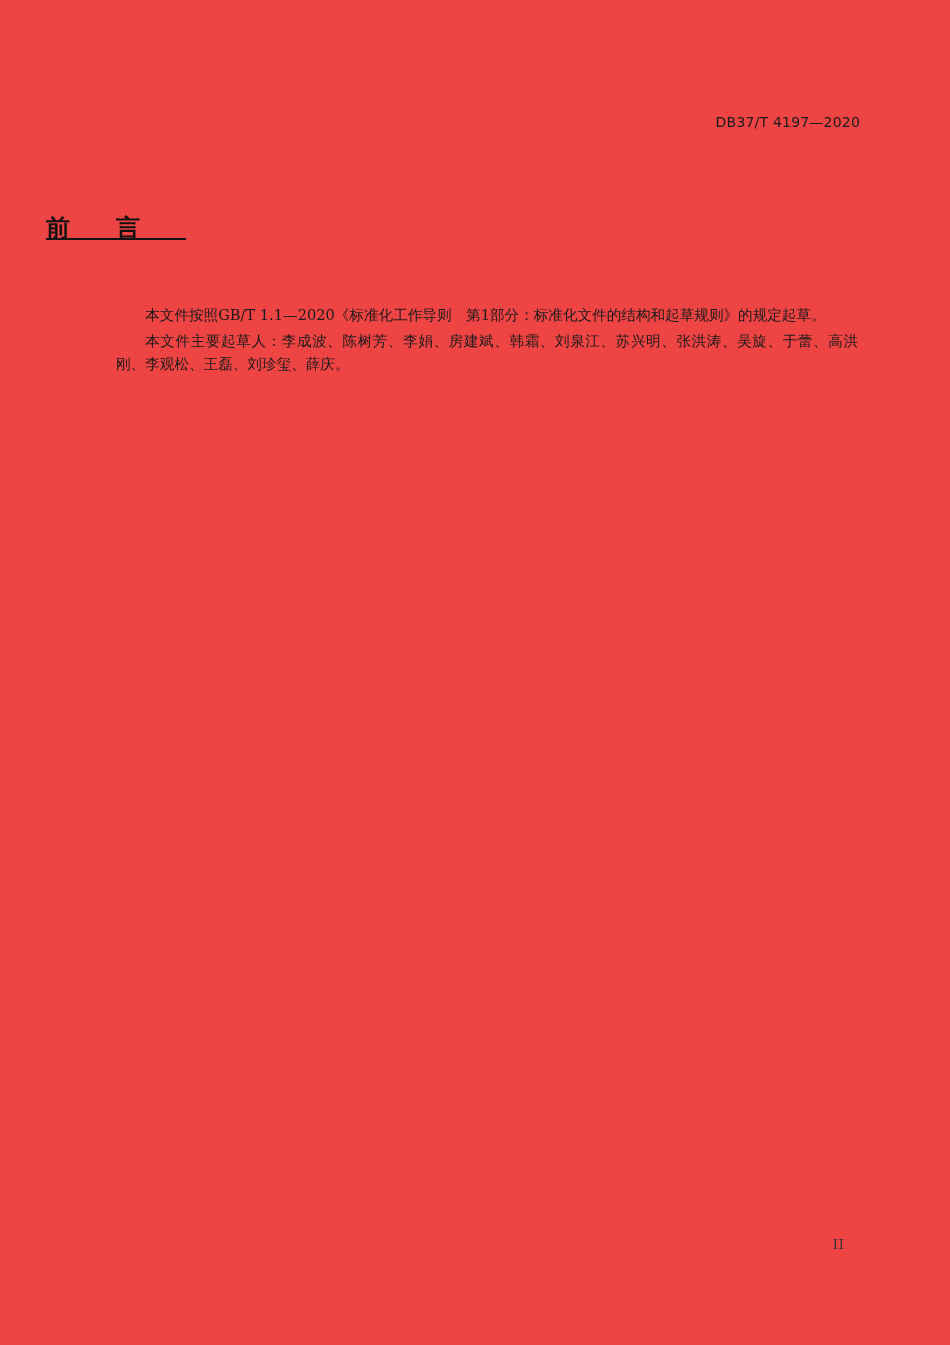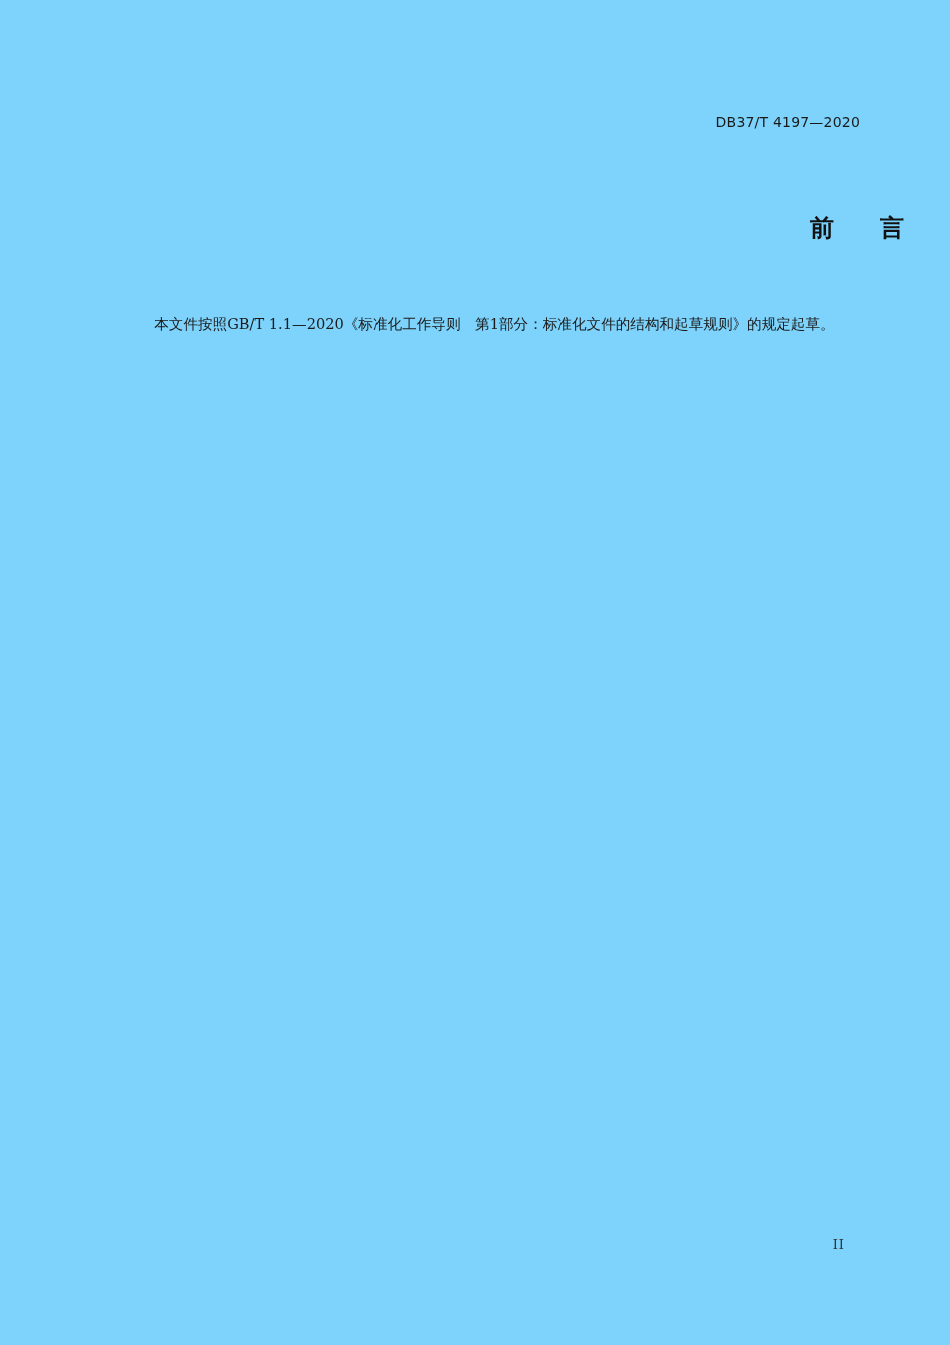--- a/index.html
+++ b/index.html
@@ -14,55 +14,56 @@
       overflow: hidden;
       color: #1a1a1a;
       font-family: "DejaVu Serif", "Liberation Serif", serif;
     }
     .page {
       position: absolute;
       left: 0;
       top: 0;
       width: 950px;
       height: 1345px;
-      background: #7dd3fc;
+      background: #ef4444;
     }
     .doc-code {
       position: absolute;
       right: 90px;
       top: 114px;
       font-family: "DejaVu Sans", "Liberation Sans", sans-serif;
       font-size: 14px;
       letter-spacing: 0.2px;
       color: #1a1a1a;
     }
     .title {
       position: absolute;
       left: 0;
       width: 950px;
       top: 212px;
-      text-align: right;
+      text-align: left;
       font-family: "DejaVu Sans", "Liberation Sans", sans-serif;
       font-size: 24px;
       font-weight: bold;
       letter-spacing: 46px;
       text-indent: 46px;
       color: #111;
+      text-decoration: underline;
     }
     .body-text {
       position: absolute;
       left: 113px;
       top: 300px;
       width: 748px;
       font-size: 14.6px;
       line-height: 23.2px;
       text-align: justify;
     }
     .para {
-      margin: 12px;
+      margin: 3px;
       text-indent: 2em;
       text-align: justify;
     }
     .page-number {
       position: absolute;
       right: 105px;
       top: 1237px;
       font-family: "DejaVu Serif", "Liberation Serif", serif;
       font-size: 13px;
       color: #333;
@@ -72,16 +73,17 @@
 </head>
 <body>
 
 <div class="page">
   <div class="doc-code">DB37/T 4197—2020</div>
 
   <div class="title">前言</div>
 
   <div class="body-text">
     <p class="para">本文件按照GB/T 1.1—2020《标准化工作导则　第1部分：标准化文件的结构和起草规则》的规定起草。</p>
+    <p class="para">本文件主要起草人：李成波、陈树芳、李娟、房建斌、韩霜、刘泉江、苏兴明、张洪涛、吴旋、于蕾、高洪刚、李观松、王磊、刘珍玺、薛庆。</p>
   </div>
 
   <div class="page-number">II</div>
 </div>
 
 </body></html>

